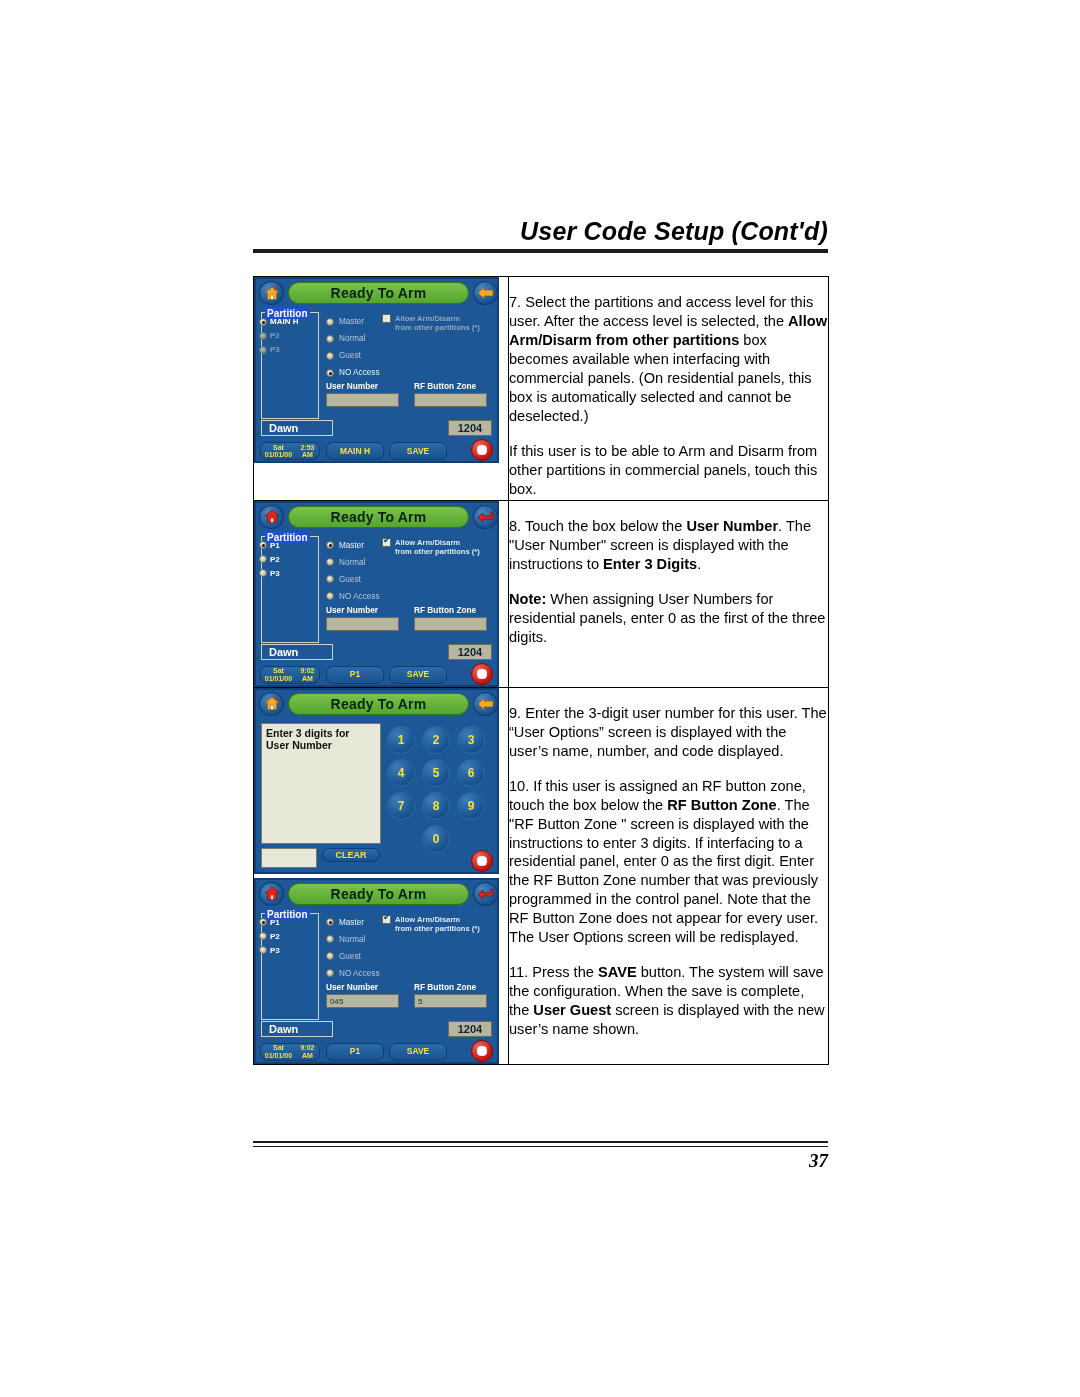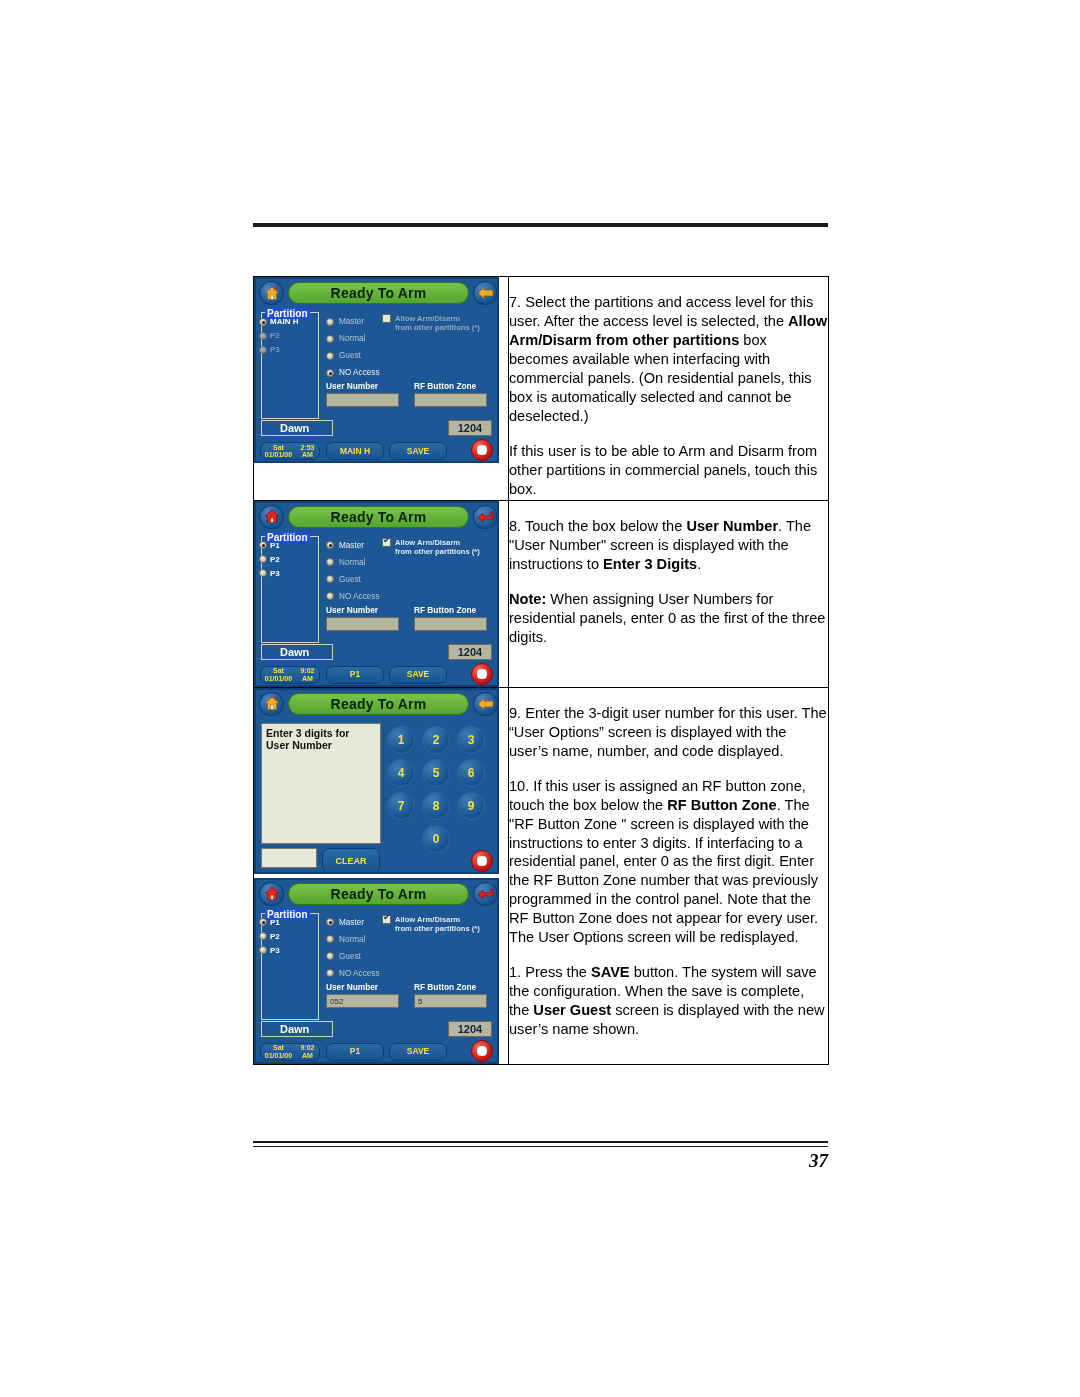--- a/index.html
+++ b/index.html
@@ -130,21 +130,21 @@
   .fld {
     position:absolute; height:14px;
     background:#b5b5a0; border:1px solid #6d6d5c;
     font-size:8px; color:#2b2b22; padding:2px 0 0 3px;
   }
 
   
   .name-fld {
     position:absolute; left:5px; top:141px; width:72px; height:16px;
     background:#1d5795; border:1px solid #cfd3c4;
-    color:#ffffff; font-size:11px; font-weight:bold; padding:1px 0 0 18px;
+    color:#ffffff; font-size:11px; font-weight:bold; padding:1px 0 0 7px;
   }
   .code-fld {
     position:absolute; right:5px; top:141px; width:44px; height:16px;
     background:#b5b5a0; border:1px solid #6d6d5c;
     color:#14233a; font-size:11px; font-weight:bold;
     display:flex; align-items:center; justify-content:center;
   }
 
   
   .tb-btn {
@@ -172,21 +172,21 @@
     position:absolute; left:5px; top:33px; width:120px; height:121px;
     background:#e8e8d8; border:1px solid #7a7a68;
     color:#101010; font-size:10.5px; font-weight:bold;
     line-height:1.2; padding:3px 4px;
   }
   .kp-entry {
     position:absolute; left:5px; top:158px; width:56px; height:20px;
     background:#e8e8d8; border:1px solid #7a7a68;
   }
   .kp-clear {
-    position:absolute; left:66px; top:158px; width:58px; height:26px;
+    position:absolute; left:66px; top:158px; width:58px; height:14px;
     border-radius:7px;
     background:linear-gradient(#2a6aa8,#17528e);
     border:1px solid #0e3e72;
     color:#f5e23c; font-size:9px; font-weight:bold;
     display:flex; align-items:center; justify-content:center;
   }
   .key {
     position:absolute; width:28px; height:28px; border-radius:50%;
     background:radial-gradient(circle at 35% 28%, #3d7cb8, #15508d 72%);
     border:1px solid #2b6aa5;
@@ -203,20 +203,21 @@
     font-family:"Liberation Serif", serif;
     font-style:italic; font-size:19px; font-weight:bold;
   }
 </style>
 </head>
 <body>
 
 <div class="page">
 
   <div class="title-wrap">
+    <div class="page-title">User Code Setup (Cont'd)</div>
     <div class="title-rule"></div>
   </div>
 
   <table class="tbl">
     <colgroup>
         <col class="col-screen">
         <col class="col-action">
       </colgroup>
     <tbody>
 
@@ -475,21 +476,21 @@
           <div class="acc-row" style="top:89px;">
             <span class="rad"></span>
             <span>NO Access</span>
           </div>
 
           <div class="allow-wrap">
             <span class="chk on"></span><span class="allow-txt lit"><span>Allow Arm/Disarm</span><br><span>from other partitions (*)</span></span>
           </div>
 
           <div class="fld-label" style="left:70px; top:102px;">User Number</div>
-          <div class="fld" style="left:70px; top:114px; width:73px;">052</div>
+          <div class="fld" style="left:70px; top:114px; width:73px;">045</div>
           <div class="fld-label" style="left:158px; top:102px;">RF Button Zone</div>
           <div class="fld" style="left:158px; top:114px; width:73px;">5</div>
 
           <div class="name-fld">Dawn</div>
           <div class="code-fld">1204</div>
 
           <div class="tb-btn tb-clock">
             <span>Sat 01/01/00</span>
                 <br>
             <span>9:02 AM</span>
@@ -499,21 +500,21 @@
           <div class="panic">
             <svg width="14" height="14" viewBox="0 0 14 14">
               <path d="M3 3 Q7 1 11 3 Q13 7 11 11 Q7 13 3 11 Q1 7 3 3 Z" fill="#ffffff"></path>
             </svg>
           </div>
         </div>
       </td>
       <td class="action-cell">
         <p>9.  Enter the 3-digit user number for this user.  The “User Options” screen is displayed with the user’s name, number, and code displayed.</p>
         <p><span>10.  If this user is assigned an RF button zone, touch the box below the </span><b>RF Button Zone</b><span>.  The "RF Button Zone " screen is displayed with the instructions to enter 3 digits. If interfacing to a residential panel, enter 0 as the first digit. Enter the RF Button Zone number that was previously programmed in the control panel. Note that the RF Button Zone does not appear for every user. The User Options screen will be redisplayed.</span></p>
-        <p><span>1.  Press the </span><b>SAVE</b><span> button.  The system will save the configuration.  When the save is complete, the </span><b>User Guest</b><span> screen is displayed with the new user’s name shown.</span></p>
+        <p><span>11.  Press the </span><b>SAVE</b><span> button.  The system will save the configuration.  When the save is complete, the </span><b>User Guest</b><span> screen is displayed with the new user’s name shown.</span></p>
       </td>
     </tr>
   </tbody>
     </table>
 
   <div class="footer-rule1"></div>
   <div class="footer-rule2"></div>
   <div class="page-num">37</div>
 
 </div>

